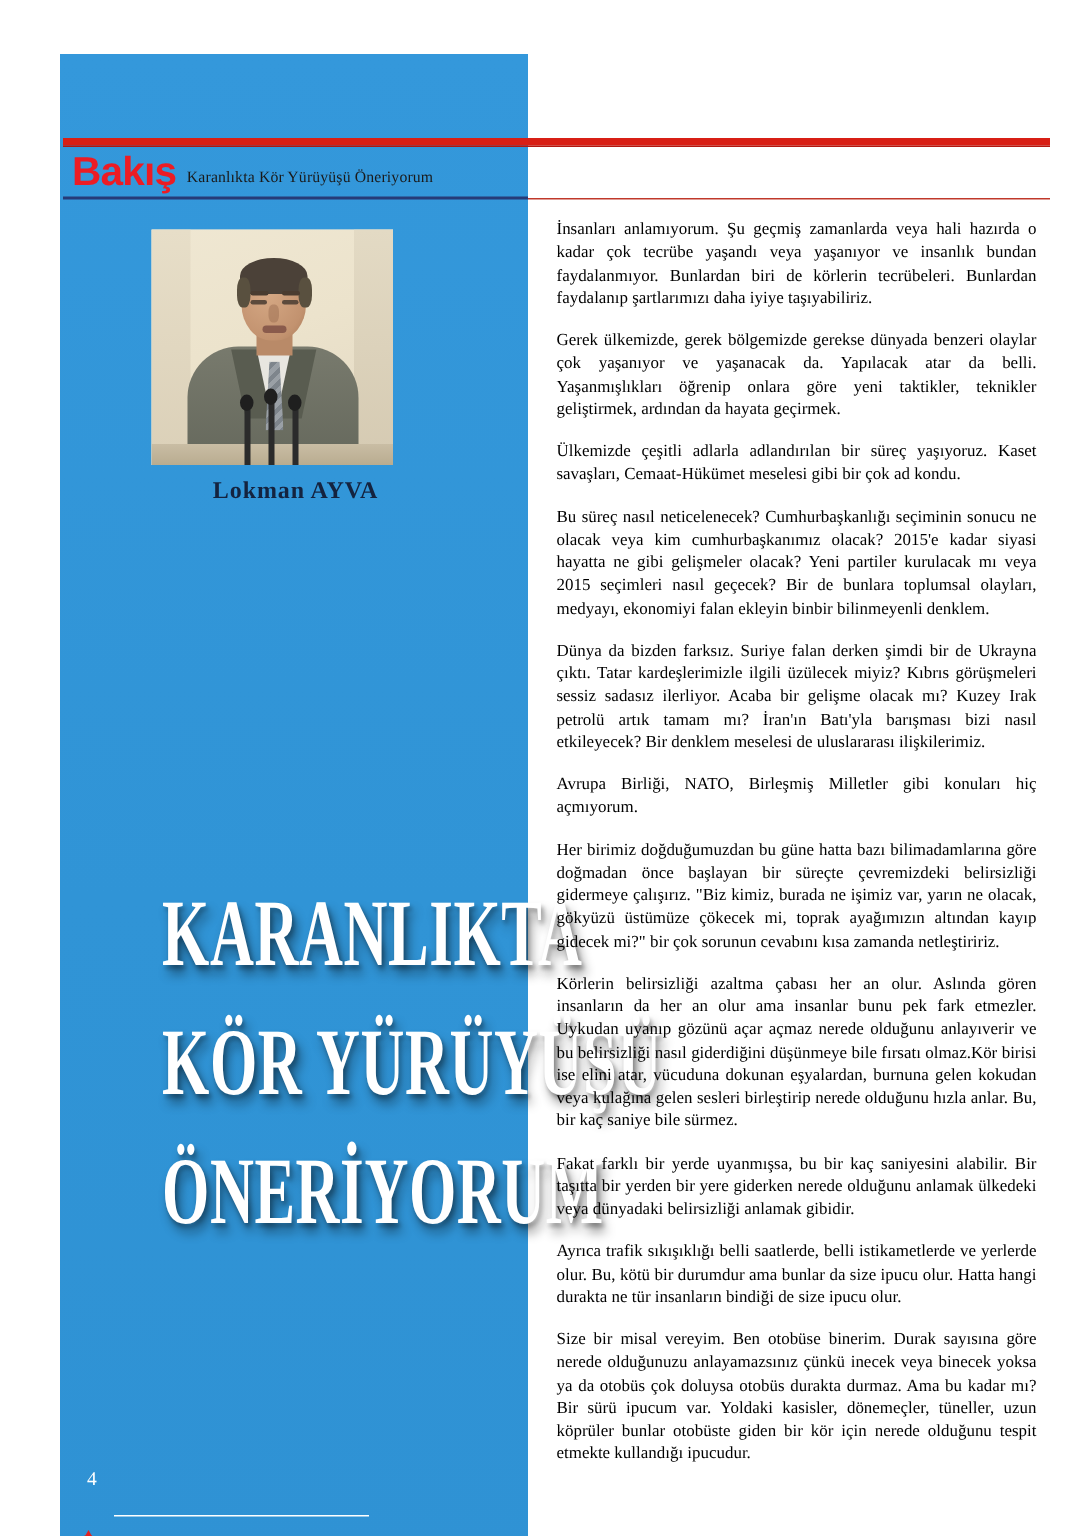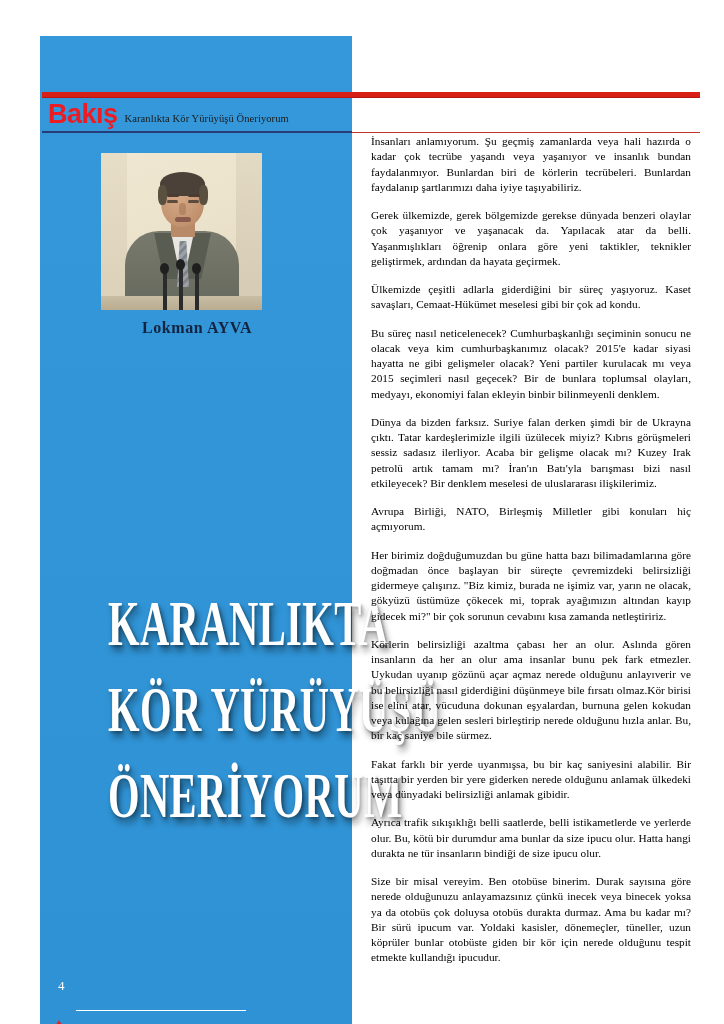--- a/index.html
+++ b/index.html
@@ -326,21 +326,21 @@
     display: inline-block;
     width: 1px;
     height: 13px;
     background: #ffffff;
   }
 
   
   #article-column {
     position: absolute;
     left: 371px;
-    top: 98px;
+    top: 110px;
     width: 320px;
     font-family: "Liberation Serif", serif;
     font-size: 11.3px;
     line-height: 15.25px;
     color: #000000;
     text-align: justify;
     hyphens: auto;
   }
   #article-column p {
     margin: 0 0 13px 0;
@@ -415,21 +415,21 @@
 
   <div id="footer-text">
     <span>haberrevizyon.com</span>
     <span id="footer-sep"></span>
     <span>Nisan 2006</span>
   </div>
 
   <div id="article-column">
       <p>İnsanları anlamıyorum. Şu geçmiş zamanlarda veya hali hazırda o kadar çok tecrübe yaşandı veya yaşanıyor ve insanlık bundan faydalanmıyor. Bunlardan biri de körlerin tecrübeleri. Bunlardan faydalanıp şartlarımızı daha iyiye taşıyabiliriz.</p>
       <p>Gerek ülkemizde, gerek bölgemizde gerekse dünyada benzeri olaylar çok yaşanıyor ve yaşanacak da. Yapılacak atar da belli. Yaşanmışlıkları öğrenip onlara göre yeni taktikler, teknikler geliştirmek, ardından da hayata geçirmek.</p>
-      <p>Ülkemizde çeşitli adlarla giderdiğini bir süreç yaşıyoruz. Kaset savaşları, Cemaat-Hükümet meselesi gibi bir çok ad kondu.</p>
+      <p>Ülkemizde çeşitli adlarla adlandırılan bir süreç yaşıyoruz. Kaset savaşları, Cemaat-Hükümet meselesi gibi bir çok ad kondu.</p>
       <p>Bu süreç nasıl neticelenecek? Cumhurbaşkanlığı seçiminin sonucu ne olacak veya kim cumhurbaşkanımız olacak? 2015'e kadar siyasi hayatta ne gibi gelişmeler olacak? Yeni partiler kurulacak mı veya 2015 seçimleri nasıl geçecek? Bir de bunlara toplumsal olayları, medyayı, ekonomiyi falan ekleyin binbir bilinmeyenli denklem.</p>
       <p>Dünya da bizden farksız. Suriye falan derken şimdi bir de Ukrayna çıktı. Tatar kardeşlerimizle ilgili üzülecek miyiz? Kıbrıs görüşmeleri sessiz sadasız ilerliyor. Acaba bir gelişme olacak mı? Kuzey Irak petrolü artık tamam mı? İran'ın Batı'yla barışması bizi nasıl etkileyecek? Bir denklem meselesi de uluslararası ilişkilerimiz.</p>
       <p>Avrupa Birliği, NATO, Birleşmiş Milletler gibi konuları hiç açmıyorum.</p>
       <p>Her birimiz doğduğumuzdan bu güne hatta bazı bilimadamlarına göre doğmadan önce başlayan bir süreçte çevremizdeki belirsizliği gidermeye çalışırız. "Biz kimiz, burada ne işimiz var, yarın ne olacak, gökyüzü üstümüze çökecek mi, toprak ayağımızın altından kayıp gidecek mi?" bir çok sorunun cevabını kısa zamanda netleştiririz.</p>
       <p>Körlerin belirsizliği azaltma çabası her an olur. Aslında gören insanların da her an olur ama insanlar bunu pek fark etmezler. Uykudan uyanıp gözünü açar açmaz nerede olduğunu anlayıverir ve bu belirsizliği nasıl giderdiğini düşünmeye bile fırsatı olmaz.Kör birisi ise elini atar, vücuduna dokunan eşyalardan, burnuna gelen kokudan veya kulağına gelen sesleri birleştirip nerede olduğunu hızla anlar. Bu, bir kaç saniye bile sürmez.</p>
       <p>Fakat farklı bir yerde uyanmışsa, bu bir kaç saniyesini alabilir. Bir taşıtta bir yerden bir yere giderken nerede olduğunu anlamak ülkedeki veya dünyadaki belirsizliği anlamak gibidir.</p>
       <p>Ayrıca trafik sıkışıklığı belli saatlerde, belli istikametlerde ve yerlerde olur. Bu, kötü bir durumdur ama bunlar da size ipucu olur. Hatta hangi durakta ne tür insanların bindiği de size ipucu olur.</p>
       <p>Size bir misal vereyim. Ben otobüse binerim. Durak sayısına göre nerede olduğunuzu anlayamazsınız çünkü inecek veya binecek yoksa ya da otobüs çok doluysa otobüs durakta durmaz. Ama bu kadar mı? Bir sürü ipucum var. Yoldaki kasisler, dönemeçler,  tüneller, uzun köprüler bunlar otobüste giden bir kör için nerede olduğunu tespit etmekte kullandığı ipucudur.</p>
     </div>
 

